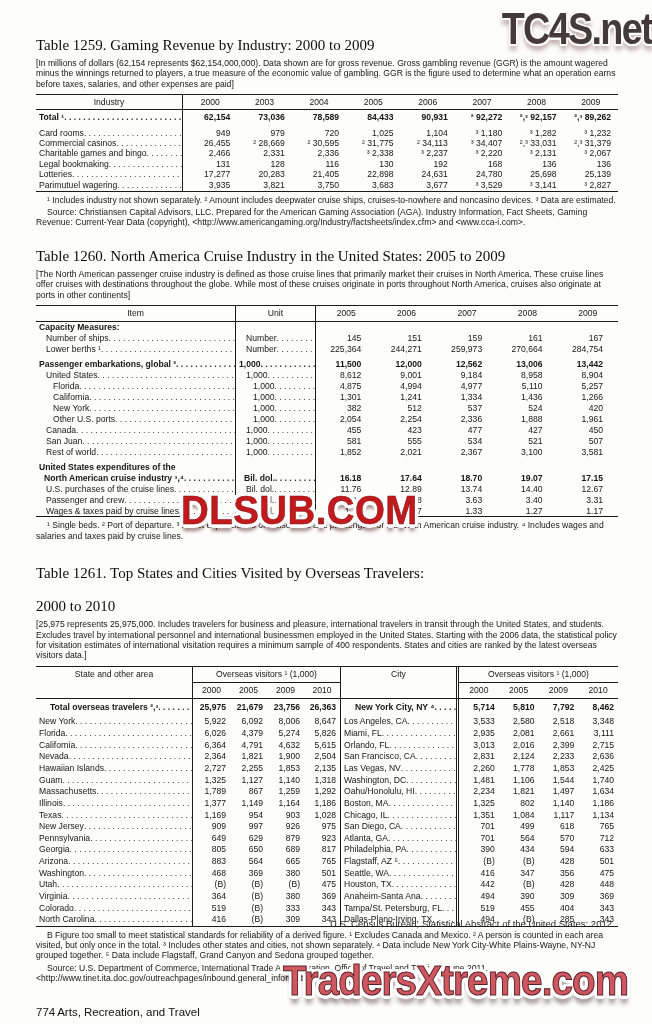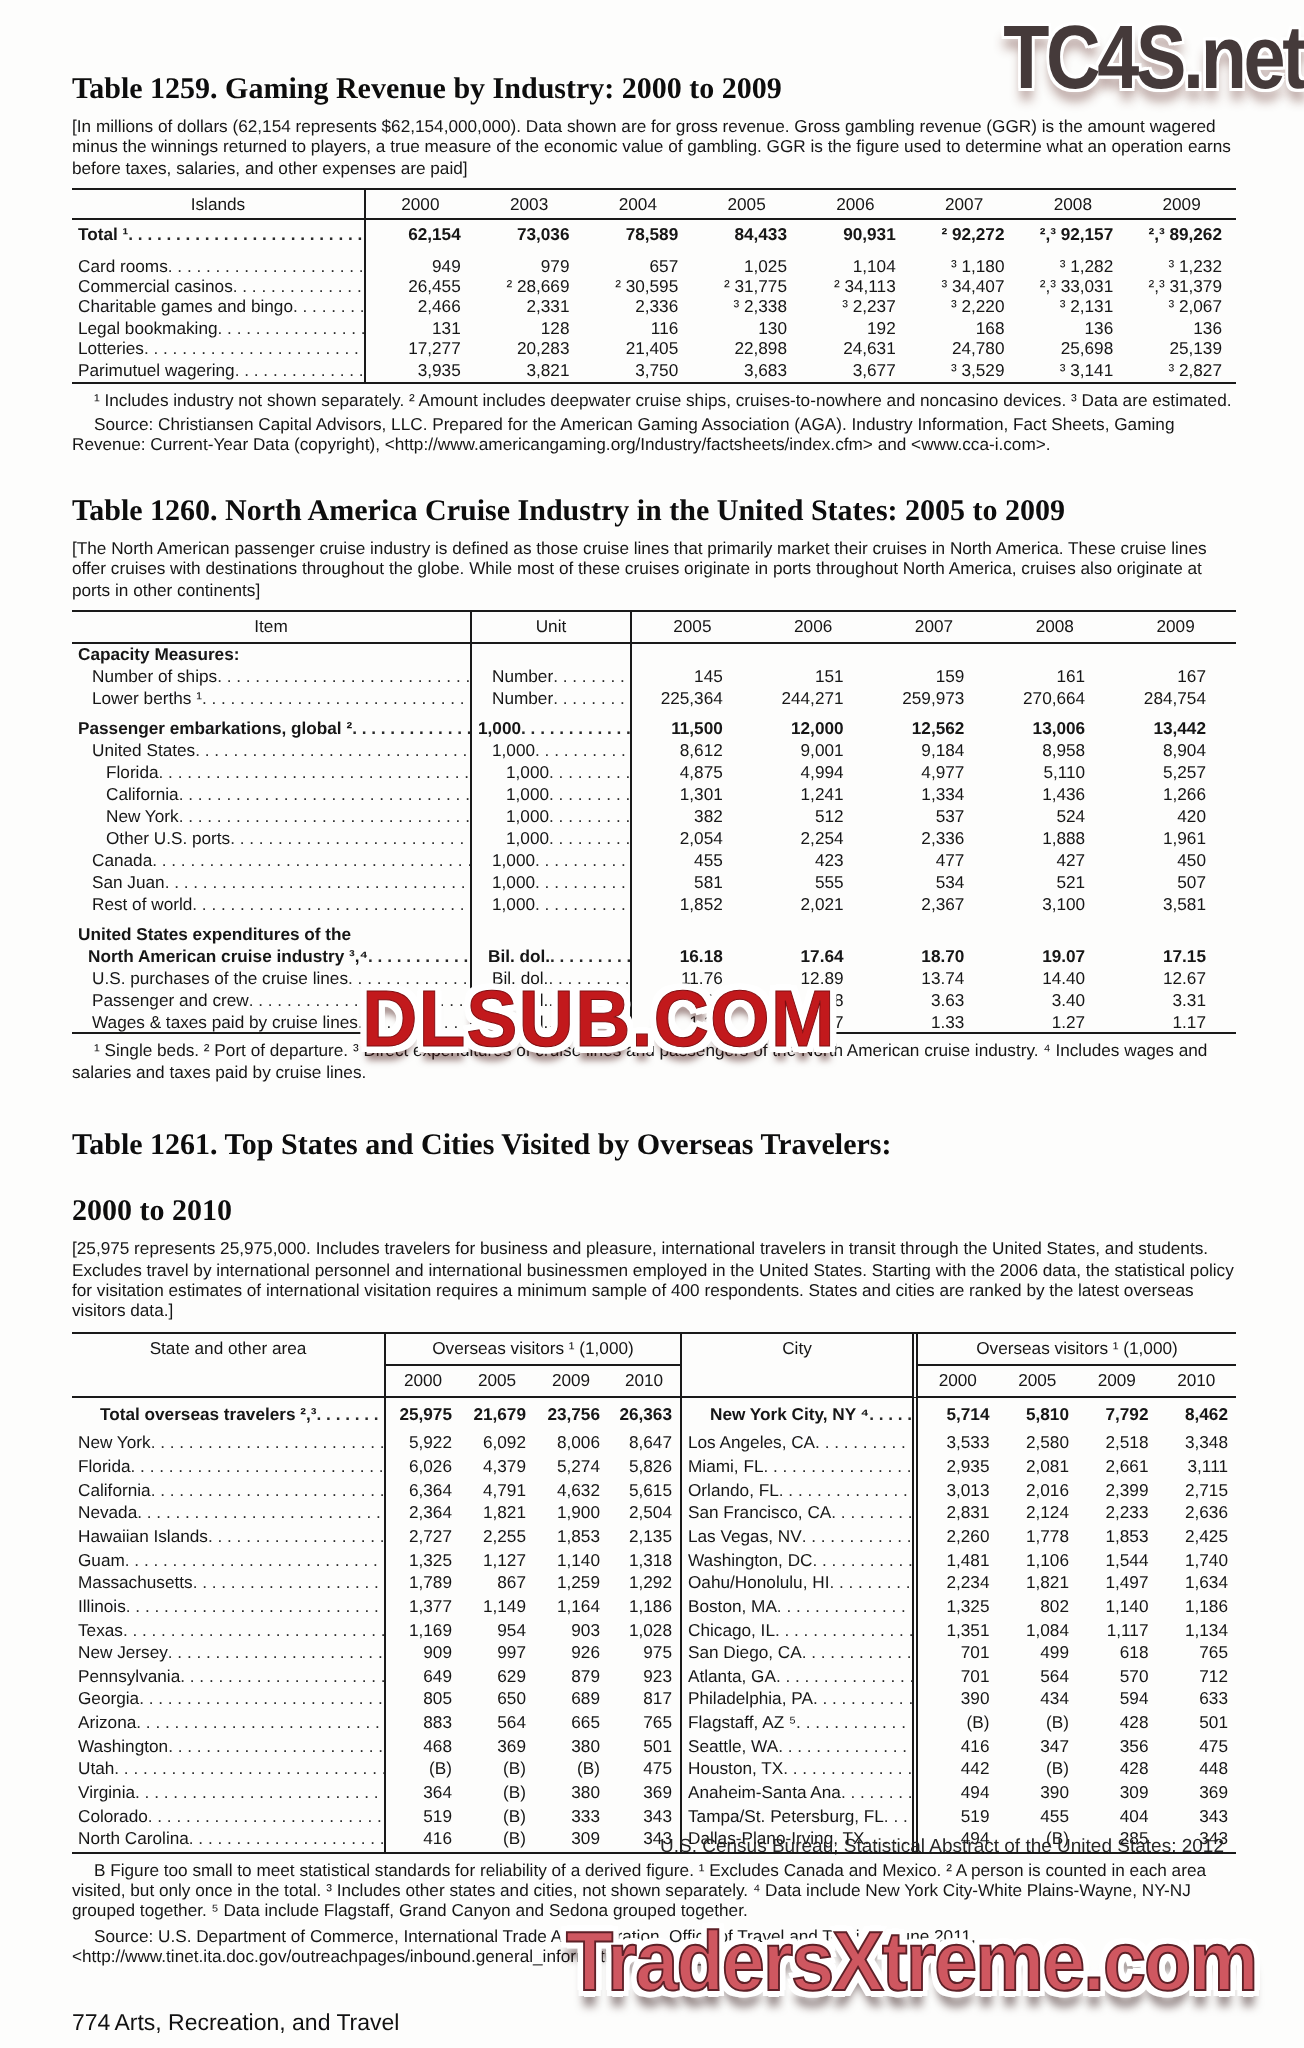--- a/index.html
+++ b/index.html
@@ -1,20 +1,20 @@
 <!DOCTYPE html>
 <html><head>
 <meta charset="utf-8">
 <style>
   html,body{margin:0;padding:0}
   body{width:652px;height:1024px;background:#fdfdfc;position:relative;overflow:hidden;
        font-family:"Liberation Sans",sans-serif;color:#161616;-webkit-font-smoothing:antialiased}
   .page{padding:37px 34px 0 36px;position:relative;z-index:1}
 
-  .ttl{font-family:"Liberation Serif",serif;font-weight:bold;font-size:15px;line-height:17px;
+  .ttl{font-family:"Liberation Serif",serif;font-weight:normal;font-size:15px;line-height:17px;
        margin:0 0 4px;color:#0d0d0d}
   .intro{font-size:8.6px;line-height:10.4px;margin:0 0 5px}
   .fn{font-size:8.6px;line-height:10.4px;margin:3px 0 0;text-indent:11px}
   .src{font-size:8.6px;line-height:10.4px;margin:2px 0 0;text-indent:11px}
 
   .tbl{border-top:1px solid #1a1a1a;border-bottom:1.4px solid #1a1a1a;font-size:8.6px;margin:2px 0 0}
   .t59{display:grid;grid-template-columns:147px repeat(8,1fr)}
   .t60{display:grid;grid-template-columns:200px 80px repeat(5,1fr)}
   .t61{display:grid;grid-template-columns:157px repeat(4,37px) 118px repeat(4,1fr)}
   .dc{display:contents}
@@ -66,21 +66,21 @@
 </style>
 </head>
 <body>
 
 <div class="page">
 
   <h2 class="ttl">Table 1259. Gaming Revenue by Industry: 2000 to 2009</h2>
   <p class="intro">[In millions of dollars (62,154 represents $62,154,000,000). Data shown are for gross revenue. Gross gambling revenue (GGR) is the amount wagered minus the winnings returned to players, a true measure of the economic value of gambling. GGR is the figure used to determine what an operation earns before taxes, salaries, and other expenses are paid]</p>
 
   <div class="tbl t59">
-    <div class="cell th bR">Islands</div>
+    <div class="cell th bR">Industry</div>
     <div class="dc">
       
     <div class="cell th">2000</div><div class="cell th">2003</div><div class="cell th">2004</div><div class="cell th">2005</div><div class="cell th">2006</div><div class="cell th">2007</div><div class="cell th">2008</div><div class="cell th">2009</div></div>
     <div class="dc">
       
     <div class="dc total bold nodots2">
         <div class="cell bR lbl">
             <span>Total ¹</span>
             <span class="dots"></span>
           </div>
@@ -92,21 +92,21 @@
         <div class="cell num">² 92,272</div>
         <div class="cell num">²,³ 92,157</div>
         <div class="cell num">²,³ 89,262</div>
       </div><div class="dc">
         <div class="cell bR lbl">
             <span>Card rooms</span>
             <span class="dots"></span>
           </div>
         <div class="cell num">949</div>
         <div class="cell num">979</div>
-        <div class="cell num">657</div>
+        <div class="cell num">720</div>
         <div class="cell num">1,025</div>
         <div class="cell num">1,104</div>
         <div class="cell num">³ 1,180</div>
         <div class="cell num">³ 1,282</div>
         <div class="cell num">³ 1,232</div>
       </div><div class="dc">
         <div class="cell bR lbl">
             <span>Commercial casinos</span>
             <span class="dots"></span>
           </div>

